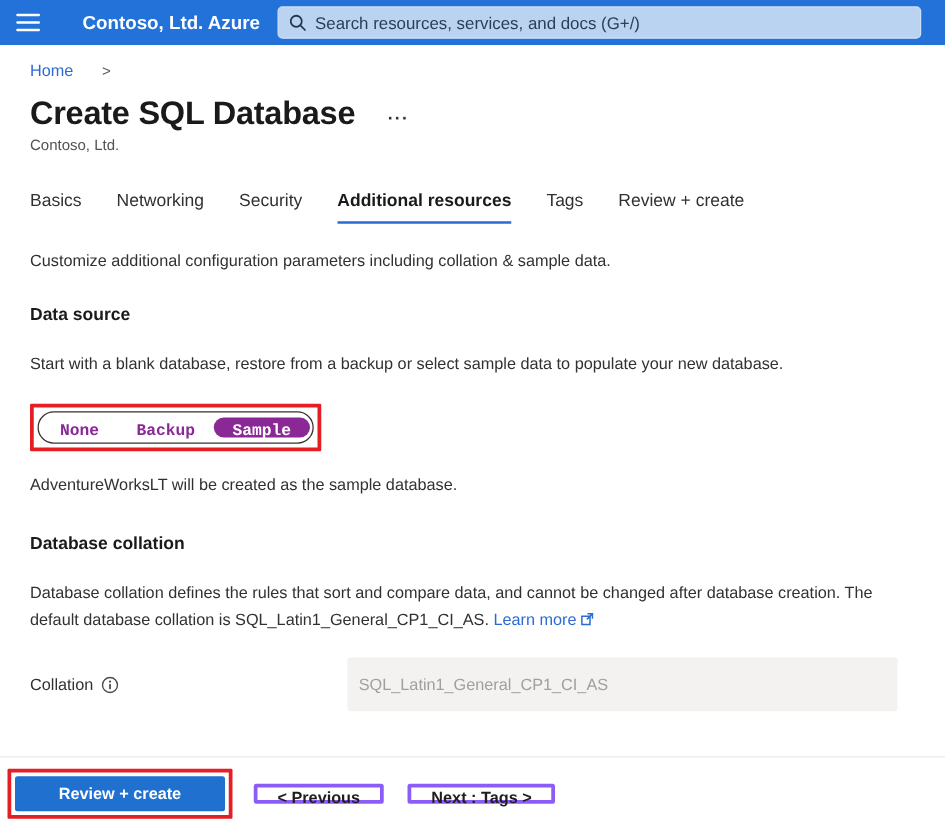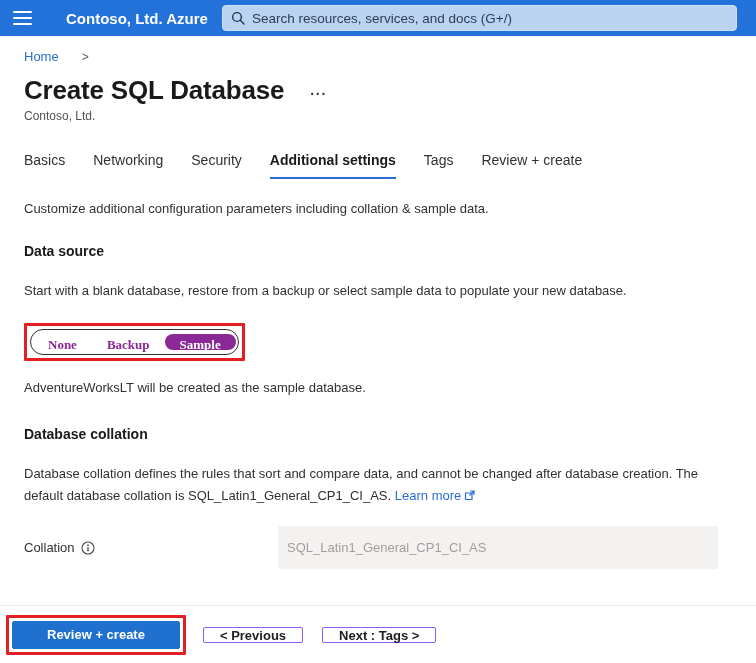--- a/index.html
+++ b/index.html
@@ -63,21 +63,21 @@
   .highlight-box {
     border: 3px solid #e31e24; padding: 3px; display: inline-flex; border-radius: 1px;
   }
   .pillgroup {
     display: inline-flex; align-items: center; background: #ffffff;
     border: 1.5px solid #38302e; border-radius: 14px; height: 26px; padding: 0 2px;
   }
   .pill-option {
     font-size: 13px; font-weight: 600; color: #8a2896; padding: 0 15px;
     height: 16px; line-height: 22px; border-radius: 11px; cursor: pointer; background: transparent;
-    border: none; font-family: Liberation Serif, serif;
+    border: none; font-family: Liberation Mono, monospace;
   }
   .pill-option.selected { background: #8a2896; color: #ffffff; }
 
   .note { margin-top: 19px; font-size: 13px; color: #323130; }
 
   .link { color: #2b6cd4; text-decoration: none; cursor: pointer; }
   .extlink-icon { display: inline-block; vertical-align: -1px; margin-left: 3px; }
 
   .info-icon { display: inline-flex; cursor: pointer; }
 
@@ -91,21 +91,21 @@
     position: absolute; left: 0; right: 0; top: 605px; height: 58px;
     border-top: 1px solid #eceae8; background: #ffffff; display: flex; align-items: center;
   }
   .footer .highlight-box { margin-left: 6px; }
   .btn-primary {
     background: #1f70cf; color: #ffffff; border: 1px solid #1f70cf; border-radius: 2px;
     font-size: 13px; font-weight: bold; height: 28px; padding: 0 34px; cursor: pointer;
     font-family: inherit;
   }
   .btn-secondary {
-    background: #ffffff; color: #201f1e; border: 1px solid #8b5cf6; border-radius: 2px;
+    background: #ffffff; color: #201f1e; border: 3px solid #8b5cf6; border-radius: 2px;
     font-size: 13px; font-weight: bold; height: 16px; padding: 0 16px; cursor: pointer;
     font-family: inherit;
   }
   .btn-prev { margin-left: 17px; }
   .btn-next { margin-left: 19px; }
 </style>
 </head>
 <body>
 
 <header class="topbar">
@@ -134,21 +134,21 @@
   <div class="titlerow">
     <h1 class="page-title">Create SQL Database</h1>
     <span class="title-ellipsis">···</span>
   </div>
   <div class="subtitle">Contoso, Ltd.</div>
 
   <div class="tabs">
     <div class="tab">Basics</div>
     <div class="tab">Networking</div>
     <div class="tab">Security</div>
-    <div class="tab active">Additional settings</div>
+    <div class="tab active">Additional resources</div>
     <div class="tab">Tags</div>
     <div class="tab">Review + create</div>
   </div>
 
   <p class="intro">Customize additional configuration parameters including collation &amp; sample data.</p>
 
   <h2 class="section-heading">Data source</h2>
   <p class="para">Start with a blank database, restore from a backup or select sample data to populate your new database.</p>
 
   <div class="fieldrow">

